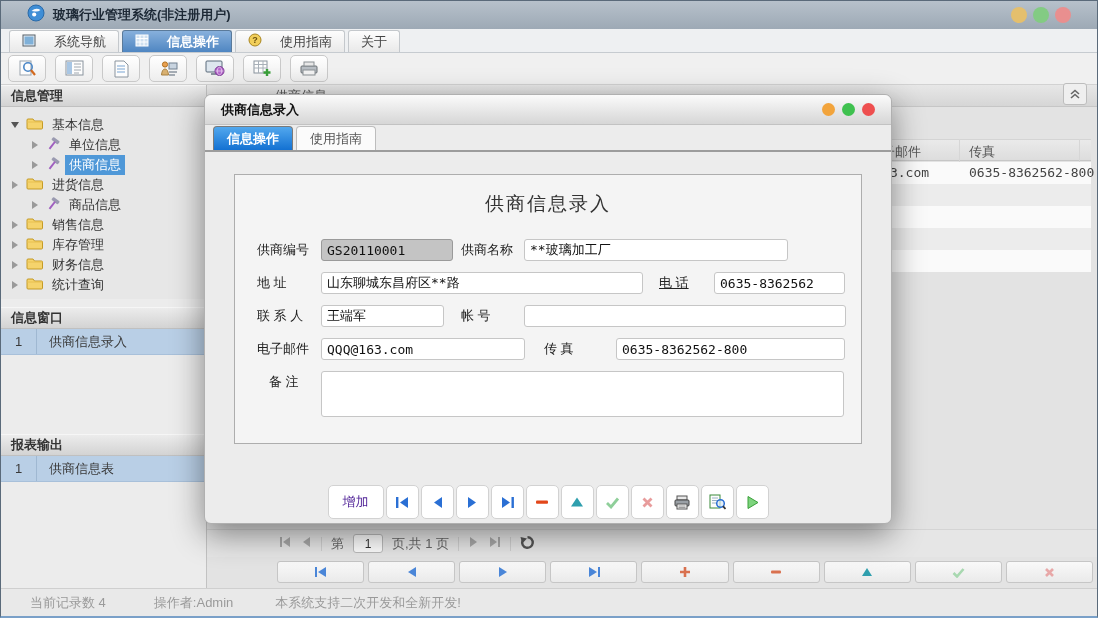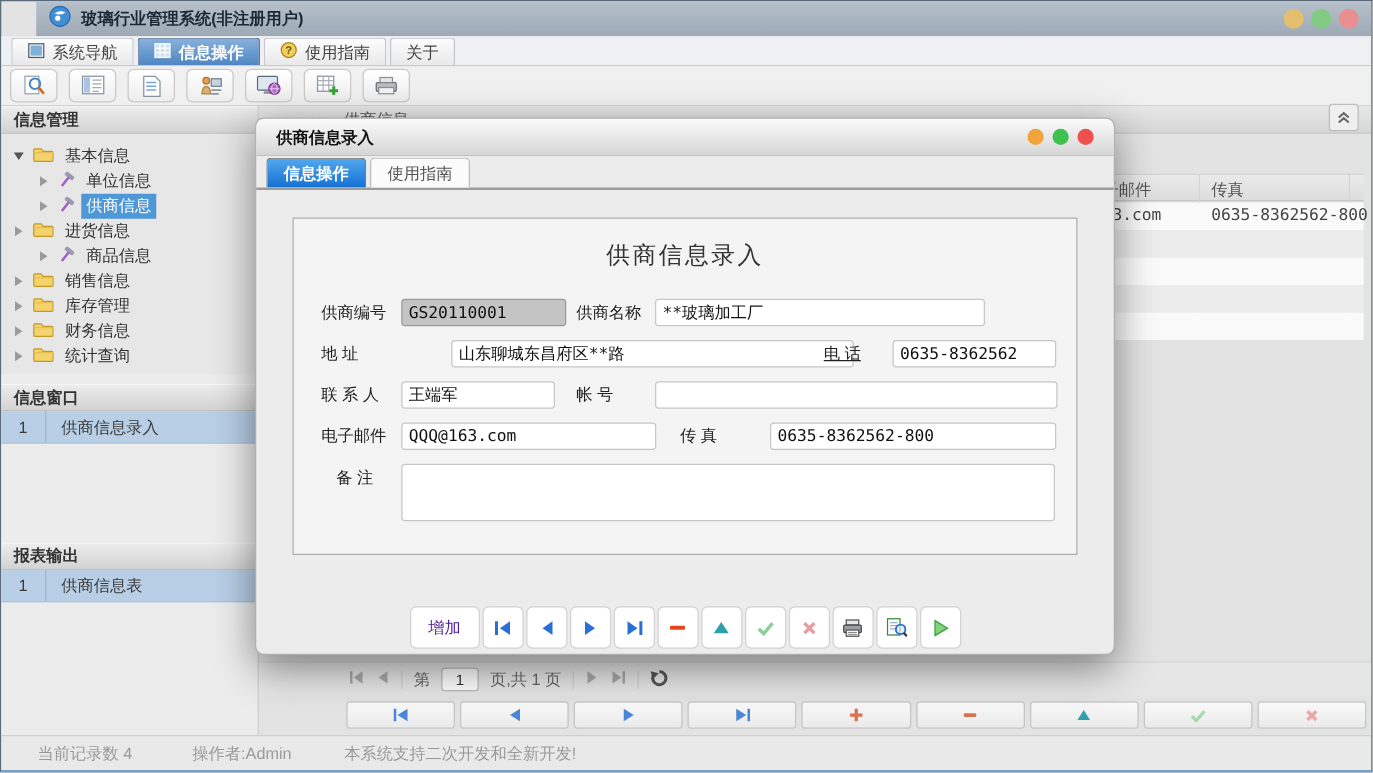--- a/index.html
+++ b/index.html
@@ -2,29 +2,29 @@
 <html><head>
 <meta charset="utf-8">
 <style>
   * { margin:0; padding:0; box-sizing:border-box; }
   body { background:#888; font-family:"Liberation Sans",sans-serif; }
   .screen { position:relative; width:1098px; height:618px; background:#e3e3e3; overflow:hidden;
             border:1px solid #5a6a7a; border-bottom:2px solid #7aa0c8; }
 
   
   .titlebar { position:absolute; left:0; top:0; right:0; height:28px;
-    background:linear-gradient(#b7c1cb,#9da9b5); display:flex; align-items:center; padding:0 10px;margin-left:28px; }
+    background:linear-gradient(#b7c1cb,#9da9b5); display:flex; align-items:center; padding:0 26px; }
   .titlebar .app-title { font-size:13px; font-weight:bold; color:#1c2835; margin-left:8px; }
   .win-circles { margin-left:auto; display:flex; gap:6px; }
   .wc { width:16px; height:16px; border-radius:50%; }
   .wc.y { background:#e4bf6d; } .wc.g { background:#83cb83; } .wc.r { background:#e98f8f; }
 
   .tabbar { position:absolute; left:0; top:28px; right:0; height:24px; background:#eef0f2;
     border-bottom:1px solid #c6cbd0; display:flex; align-items:flex-end; padding-left:8px; gap:3px; }
-  .main-tab { height:22px; padding:0 12px; display:flex; align-items:center; gap:6px; font-size:13px;
+  .main-tab { height:22px; padding:0 12px; display:flex; align-items:center; gap:18px; font-size:13px;
     color:#444; background:linear-gradient(#fdfdfd,#e9e9e9); border:1px solid #c4c8cc; border-bottom:none;
     border-radius:3px 3px 0 0; }
   .main-tab.active { background:linear-gradient(#87b0dc,#4f86c2); color:#fff; font-weight:bold; border-color:#5a7a9a; }
 
   .toolbar { position:absolute; left:0; top:52px; right:0; height:32px; background:#f0f0f0;
     border-bottom:1px solid #d2d2d2; display:flex; align-items:center; padding-left:7px; gap:9px; }
   .tool-btn { width:38px; height:27px; background:linear-gradient(#ffffff,#ededed); border:1px solid #c9c9c9;
     border-radius:5px; display:flex; align-items:center; justify-content:center; }
 
   
@@ -457,21 +457,21 @@
 
     <div class="dlg-form">
       <div class="form-title">供商信息录入</div>
 
       <span class="f-label" style="left:22px; top:64px;">供商编号</span>
       <input class="f-input readonly" style="left: 86px; top: 64px; width: 132px;" value="GS20110001">
       <span class="f-label" style="left:226px; top:64px;">供商名称</span>
       <input class="f-input" style="left: 289px; top: 64px; width: 264px;" value="**玻璃加工厂">
 
       <span class="f-label" style="left:22px; top:97px;">地 址</span>
-      <input class="f-input" style="left: 86px; top: 97px; width: 322px; margin-left: 40px;" value="山东聊城东昌府区**路">
+      <input class="f-input" style="left: 86px; top: 97px; width: 322px;" value="山东聊城东昌府区**路">
       <span class="f-label" style="left:424px; top:97px;text-decoration:underline;">电 话</span>
       <input class="f-input" style="left: 479px; top: 97px; width: 131px;" value="0635-8362562">
 
       <span class="f-label" style="left:22px; top:130px;">联 系 人</span>
       <input class="f-input" style="left: 86px; top: 130px; width: 123px;" value="王端军">
       <span class="f-label" style="left:226px; top:130px;">帐 号</span>
       <input class="f-input" style="left: 289px; top: 130px; width: 322px;" value="">
 
       <span class="f-label" style="left:22px; top:163px;">电子邮件</span>
       <input class="f-input" style="left: 86px; top: 163px; width: 204px;" value="QQQ@163.com">

